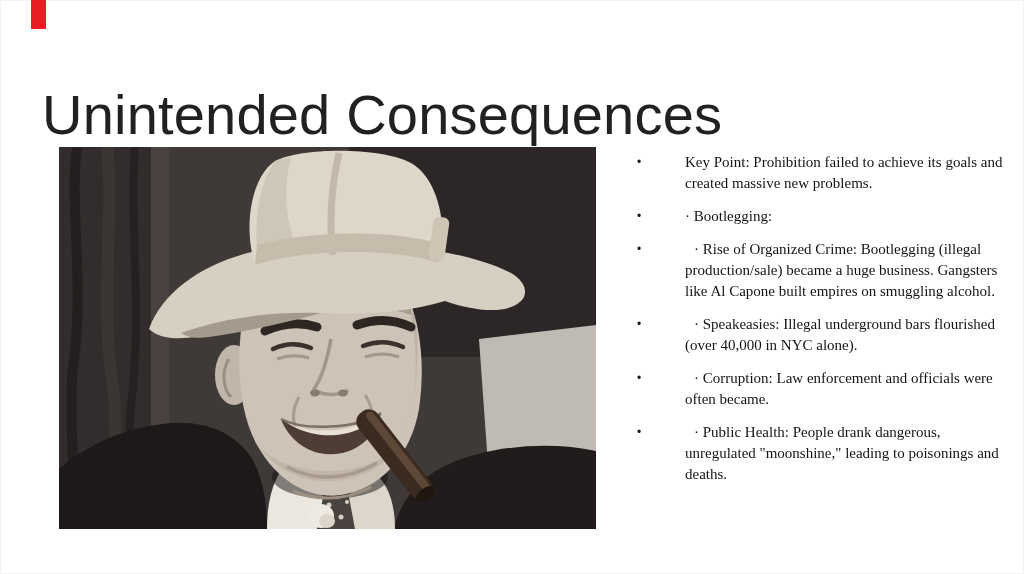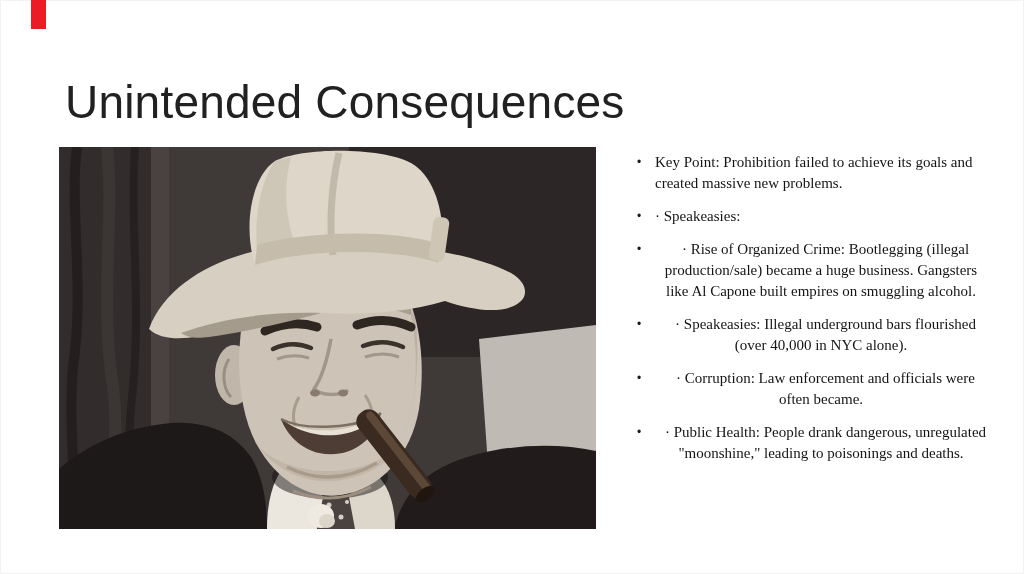--- a/index.html
+++ b/index.html
@@ -3,37 +3,37 @@
 <meta charset="utf-8">
 <style>
   html,body{margin:0;padding:0;}
   body{
     width:1024px;height:574px;position:relative;background:#ffffff;
     font-family:"Liberation Sans",sans-serif;overflow:hidden;
     box-shadow:inset 0 0 0 1px rgba(0,0,0,0.05);
   }
   .bookmark{position:absolute;left:31px;top:0;width:15px;height:29px;background:#ec1c24;}
   .slide-title{
-    position:absolute;left:65px;top:45px;font-size:46px;line-height:1.15;
+    position:absolute;left:42px;top:45px;font-size:56px;line-height:1.15;
     color:#212121;font-weight:400;letter-spacing:0.2px;white-space:nowrap;
   }
   .photo{position:absolute;left:59px;top:147px;width:537px;height:382px;overflow:hidden;}
   .photo svg{display:block;}
   .bullets{
     position:absolute;left:637px;top:152px;width:368px;margin:0;padding:0;
     list-style:none;font-family:"Liberation Serif","DejaVu Serif",serif;
     font-size:15px;line-height:21px;color:#141414;
   }
   .bullets li{display:flex;margin:0 0 12px 0;}
   .bullets .marker{
     flex:0 0 18px;width:18px;font-family:"Liberation Sans",sans-serif;
     font-size:12px;line-height:21px;color:#1a1a1a;
   }
-  .bullets .btext{flex:1;max-width:332px;}
-  .bullets li.hang .btext{text-indent:9px;text-align:center;}
+  .bullets .btext{flex:1;max-width:332px;margin-left:30px;}
+  .bullets li.hang .btext{text-indent:9px;}
 </style>
 </head>
 <body>
 
 <div class="bookmark"></div>
 
 <h1 class="slide-title">Unintended Consequences</h1>
 
 <div class="photo" title="Black-and-white photograph of Al Capone smiling with a cigar in his mouth, wearing a light fedora hat, dark suit, white shirt and patterned tie">
   <svg viewBox="0 0 537 382" width="537" height="382">
@@ -108,21 +108,21 @@
   </svg>
 </div>
 
 <ul class="bullets">
   <li>
     <span class="marker">•</span>
     <span class="btext">Key Point: Prohibition failed to achieve its goals and created massive new problems.</span>
   </li>
   <li>
     <span class="marker">•</span>
-    <span class="btext">· Speakeasies:</span>
+    <span class="btext">· Bootlegging:</span>
   </li>
   <li class="hang">
     <span class="marker">•</span>
     <span class="btext">· Rise of Organized Crime: Bootlegging (illegal production/sale) became a huge business. Gangsters like Al Capone built empires on smuggling alcohol.</span>
   </li>
   <li class="hang">
     <span class="marker">•</span>
     <span class="btext">· Speakeasies: Illegal underground bars flourished (over 40,000 in NYC alone).</span>
   </li>
   <li class="hang">

